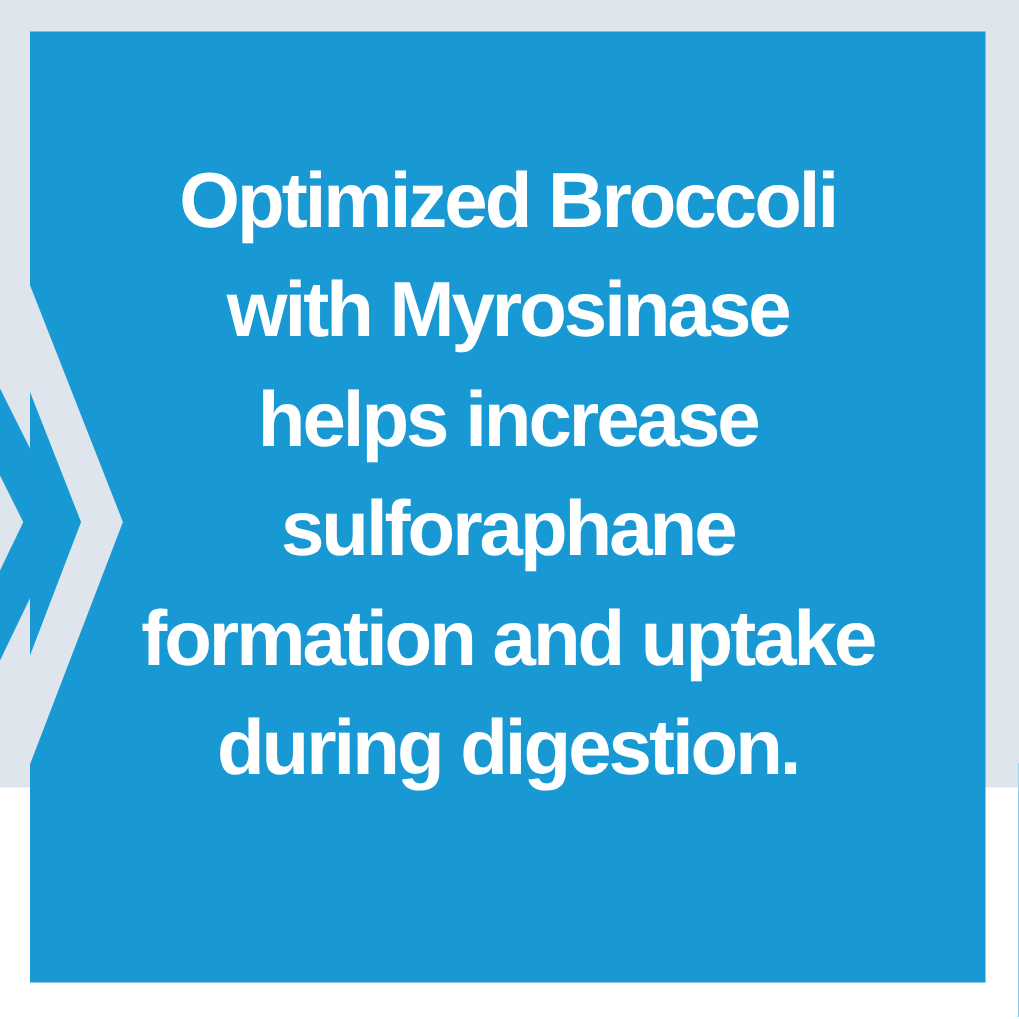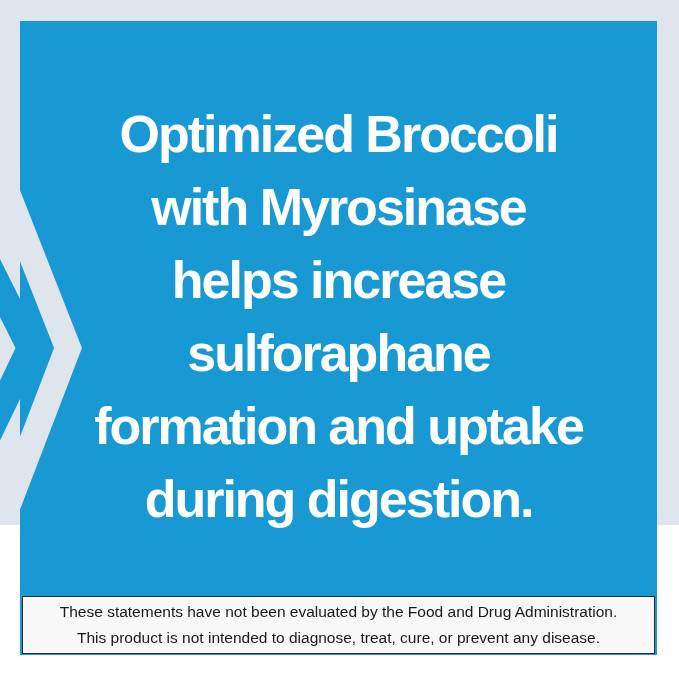--- a/index.html
+++ b/index.html
@@ -88,24 +88,20 @@
 <div class="page">
 
   <div class="panel">
     <div class="headline">Optimized Broccoli
 with Myrosinase
 helps increase
 sulforaphane
 formation and uptake
 during digestion.</div>
 
-    <div class="disclaimer">
-      <div class="disclaimer-text">These statements have not been evaluated by the Food and Drug Administration.
-This product is not intended to diagnose, treat, cure, or prevent any disease.</div>
-    </div>
   </div>
 
   <svg class="chevron-motif" viewBox="0 0 679 679" width="679" height="679" xmlns="http://www.w3.org/2000/svg">
 
     <polyline class="chev-band-gray" points="4,185 68,348 4,515"></polyline>
 
     <polyline class="chev-band-blue" points="-20,248 30,348 -20,452"></polyline>
   </svg>
 
 </div>

